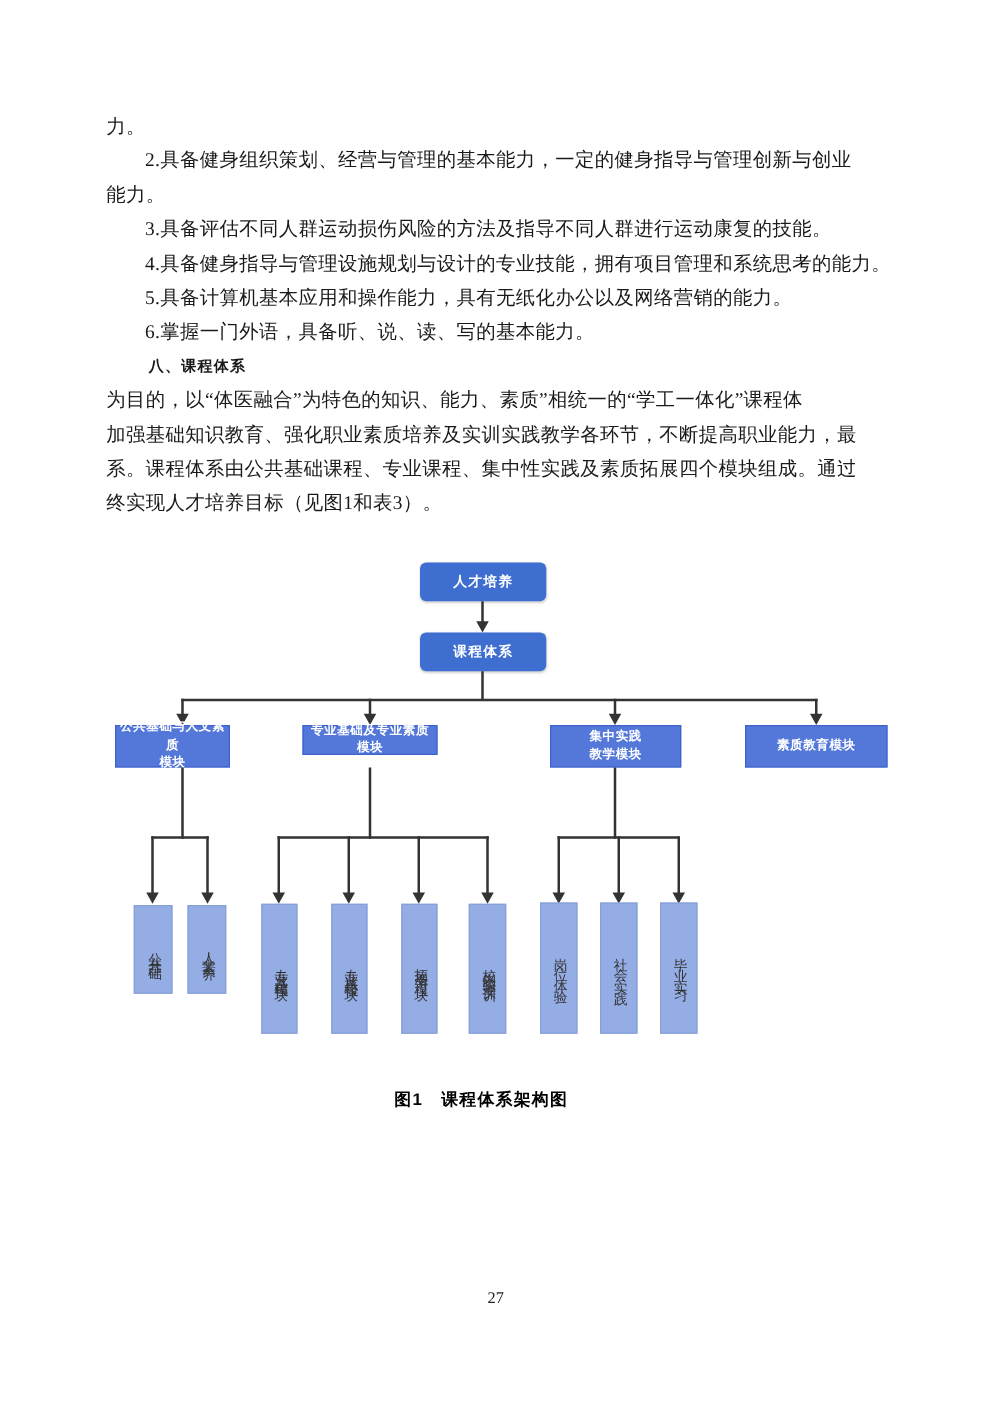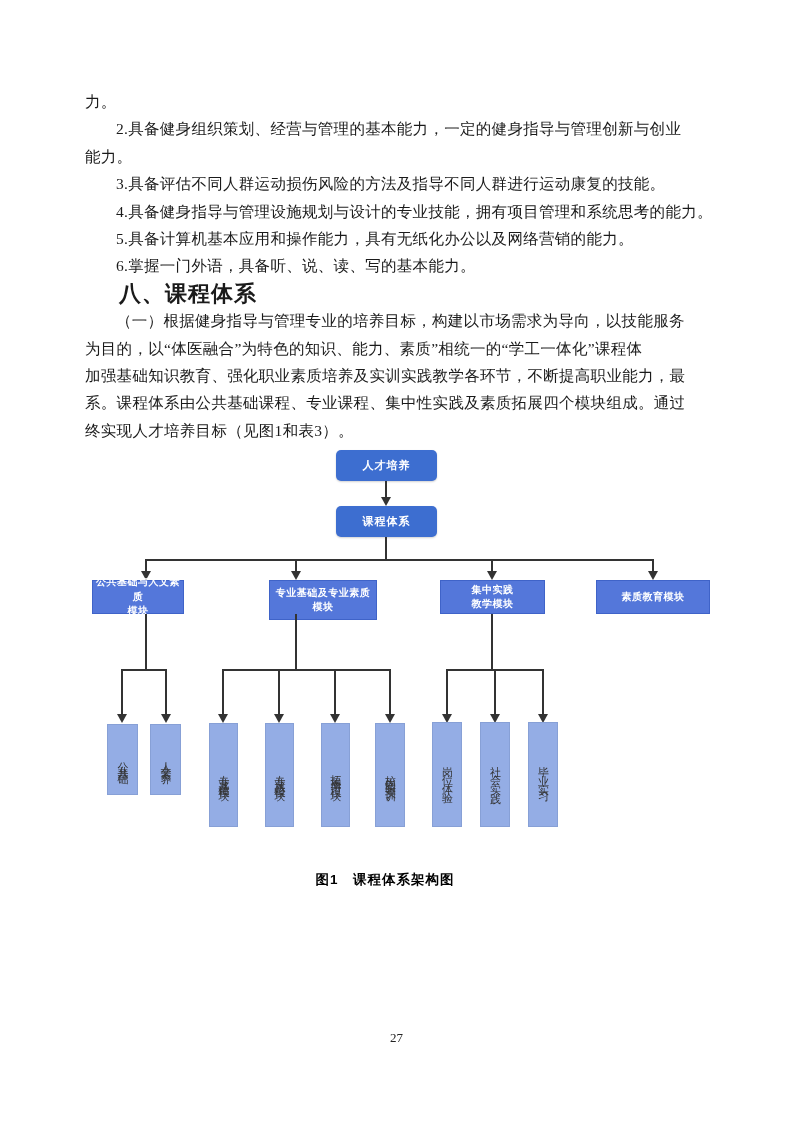--- a/index.html
+++ b/index.html
@@ -22,21 +22,21 @@
     height: 27.4px;
     line-height: 27.4px;
     font-size: 15.5px;
     white-space: nowrap;
     letter-spacing: 0.3px;
   }
   .line.indent { padding-left: 31px; }
   .line.heading {
     font-family: "Liberation Sans", "DejaVu Sans", sans-serif;
     font-weight: bold;
-    font-size: 22px;
+    font-size: 12px;
     padding-left: 34px;
     letter-spacing: 1px;
   }
 
   
   .diagram { position: absolute; left: 0; top: 0; width: 793px; height: 1122px; }
 
   .node {
     position: absolute;
     display: flex; align-items: center; justify-content: center;
@@ -108,21 +108,20 @@
 
 <div class="text-block">
   <span class="line">力。</span>
   <span class="line indent">2.具备健身组织策划、经营与管理的基本能力，一定的健身指导与管理创新与创业</span>
   <span class="line">能力。</span>
   <span class="line indent">3.具备评估不同人群运动损伤风险的方法及指导不同人群进行运动康复的技能。</span>
   <span class="line indent">4.具备健身指导与管理设施规划与设计的专业技能，拥有项目管理和系统思考的能力。</span>
   <span class="line indent">5.具备计算机基本应用和操作能力，具有无纸化办公以及网络营销的能力。</span>
   <span class="line indent">6.掌握一门外语，具备听、说、读、写的基本能力。</span>
   <span class="line heading">八、课程体系</span>
-  <span class="line indent">（一）根据健身指导与管理专业的培养目标，构建以市场需求为导向，以技能服务</span>
   <span class="line">为目的，以“体医融合”为特色的知识、能力、素质”相统一的“学工一体化”课程体</span>
   <span class="line">加强基础知识教育、强化职业素质培养及实训实践教学各环节，不断提高职业能力，最</span>
   <span class="line">系。课程体系由公共基础课程、专业课程、集中性实践及素质拓展四个模块组成。通过</span>
   <span class="line">终实现人才培养目标（见图1和表3）。</span>
 </div>
 
 <div class="diagram">
 
   <div class="node primary" style="left:336px; top:450px; width:101px; height:31px;">人才培养</div>
   <div class="node primary" style="left:336px; top:506px; width:101px; height:31px;">课程体系</div>
@@ -137,21 +136,21 @@
   <div class="arrowhead" style="left:141px; top:571px;"></div>
   <div class="cline" style="left:295px; top:559px; width:2px; height:13px;"></div>
   <div class="arrowhead" style="left:291px; top:571px;"></div>
   <div class="cline" style="left:491px; top:559px; width:2px; height:13px;"></div>
   <div class="arrowhead" style="left:487px; top:571px;"></div>
   <div class="cline" style="left:652px; top:559px; width:2px; height:13px;"></div>
   <div class="arrowhead" style="left:648px; top:571px;"></div>
 
   <div class="node module" style="left:92px;  top:580px; width:92px; height:34px;">公共基础与人文素质
 模块</div>
-  <div class="node module" style="left:242px; top:580px; width:108px; height:40px;margin-left:27px;">专业基础及专业素质
+  <div class="node module" style="left:242px; top:580px; width:108px; height:24px;">专业基础及专业素质
 模块</div>
   <div class="node module" style="left:440px; top:580px; width:105px; height:34px;">集中实践
 教学模块</div>
   <div class="node module" style="left:596px; top:580px; width:114px; height:34px;">素质教育模块</div>
 
   <div class="cline" style="left:145px; top:614px; width:2px; height:57px;"></div>
   <div class="cline" style="left:121px; top:669px; width:46px; height:2px;"></div>
   <div class="cline" style="left:121px; top:669px; width:2px; height:46px;"></div>
   <div class="arrowhead" style="left:117px; top:714px;"></div>
   <div class="cline" style="left:165px; top:669px; width:2px; height:46px;"></div>

